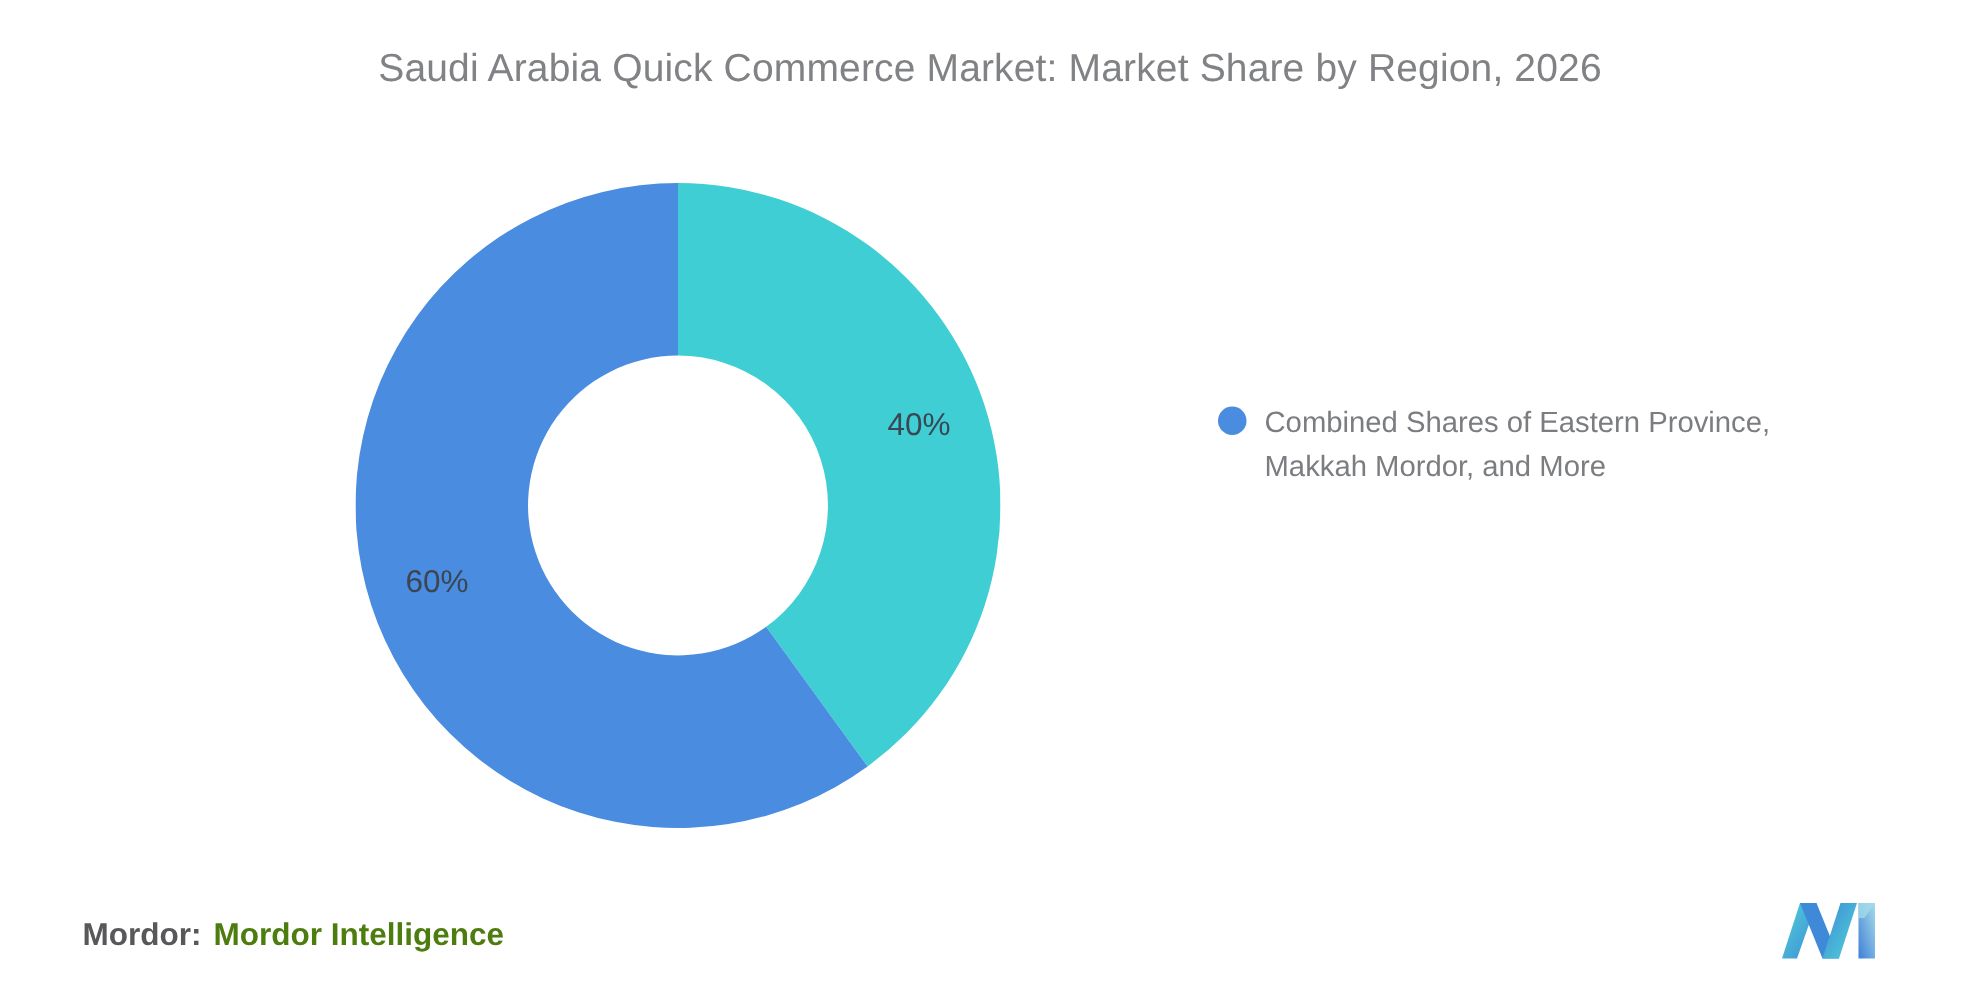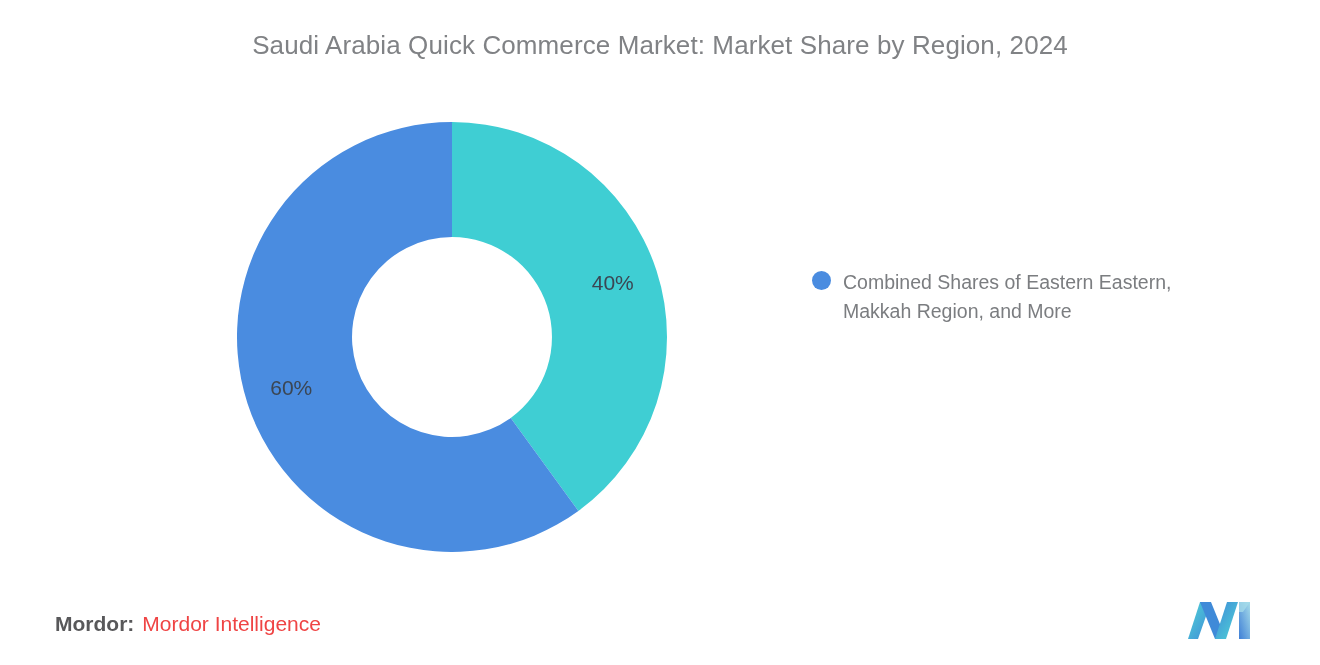--- a/index.html
+++ b/index.html
@@ -86,57 +86,57 @@
     align-items: baseline;
     font-size: 21px;
     white-space: nowrap;
   }
   #source-label {
     font-weight: 700;
     color: #58585a;
     margin-right: 8px;
   }
   #source-value {
-    font-weight: 400;
-    color: #ef4444;
+    font-weight: 700;
+    color: #4d7c0f;
   }
 
   
   #brand-logo {
     position: absolute;
     left: 1186px;
     top: 598px;
     width: 68px;
     height: 42px;
   }
   #brand-logo svg { display: block; }
 </style>
 </head>
 <body>
 
-<div id="chart-title">Saudi Arabia Quick Commerce Market: Market Share by Region, 2024</div>
+<div id="chart-title">Saudi Arabia Quick Commerce Market: Market Share by Region, 2026</div>
 
 <div id="donut-chart">
   <svg id="donut-svg" viewBox="0 0 430 430" xmlns="http://www.w3.org/2000/svg">
     <g id="donut-slices">
         <path d="M 215 0 A 215 215 0 0 1 341.3738292428817 388.93865379061367 L 273.76383059794 295.8814740126354 A 99.97500000000001 99.97500000000001 0 0 0 215 115.02499999999999 Z" fill="#3fced3"></path>
         <path d="M 341.3738292428817 388.93865379061367 A 215 215 0 1 1 214.99999999999997 0 L 214.99999999999997 115.02499999999999 A 99.97500000000001 99.97500000000001 0 1 0 273.76383059794 295.8814740126354 Z" fill="#4a8ce0"></path>
       </g>
     <g id="donut-labels">
         <text x="375.719040688718" y="162.77921812057764" class="slice-label" fill="#3b4653">40%</text>
         <text x="54.280959311282004" y="267.22078187942236" class="slice-label" fill="#3b4653">60%</text>
       </g>
   </svg>
 </div>
 
 <div id="chart-legend">
 
   <div class="legend-item">
     <span class="legend-bullet" style="background: rgb(74, 140, 224);"></span>
-    <span class="legend-label">Combined Shares of Eastern Eastern, Makkah Region, and More</span>
+    <span class="legend-label">Combined Shares of Eastern Province, Makkah Mordor, and More</span>
   </div>
 
 
 </div>
 
 <div id="source-line">
   <span id="source-label">Mordor:</span>
   <span id="source-value">Mordor Intelligence</span>
 </div>
 

